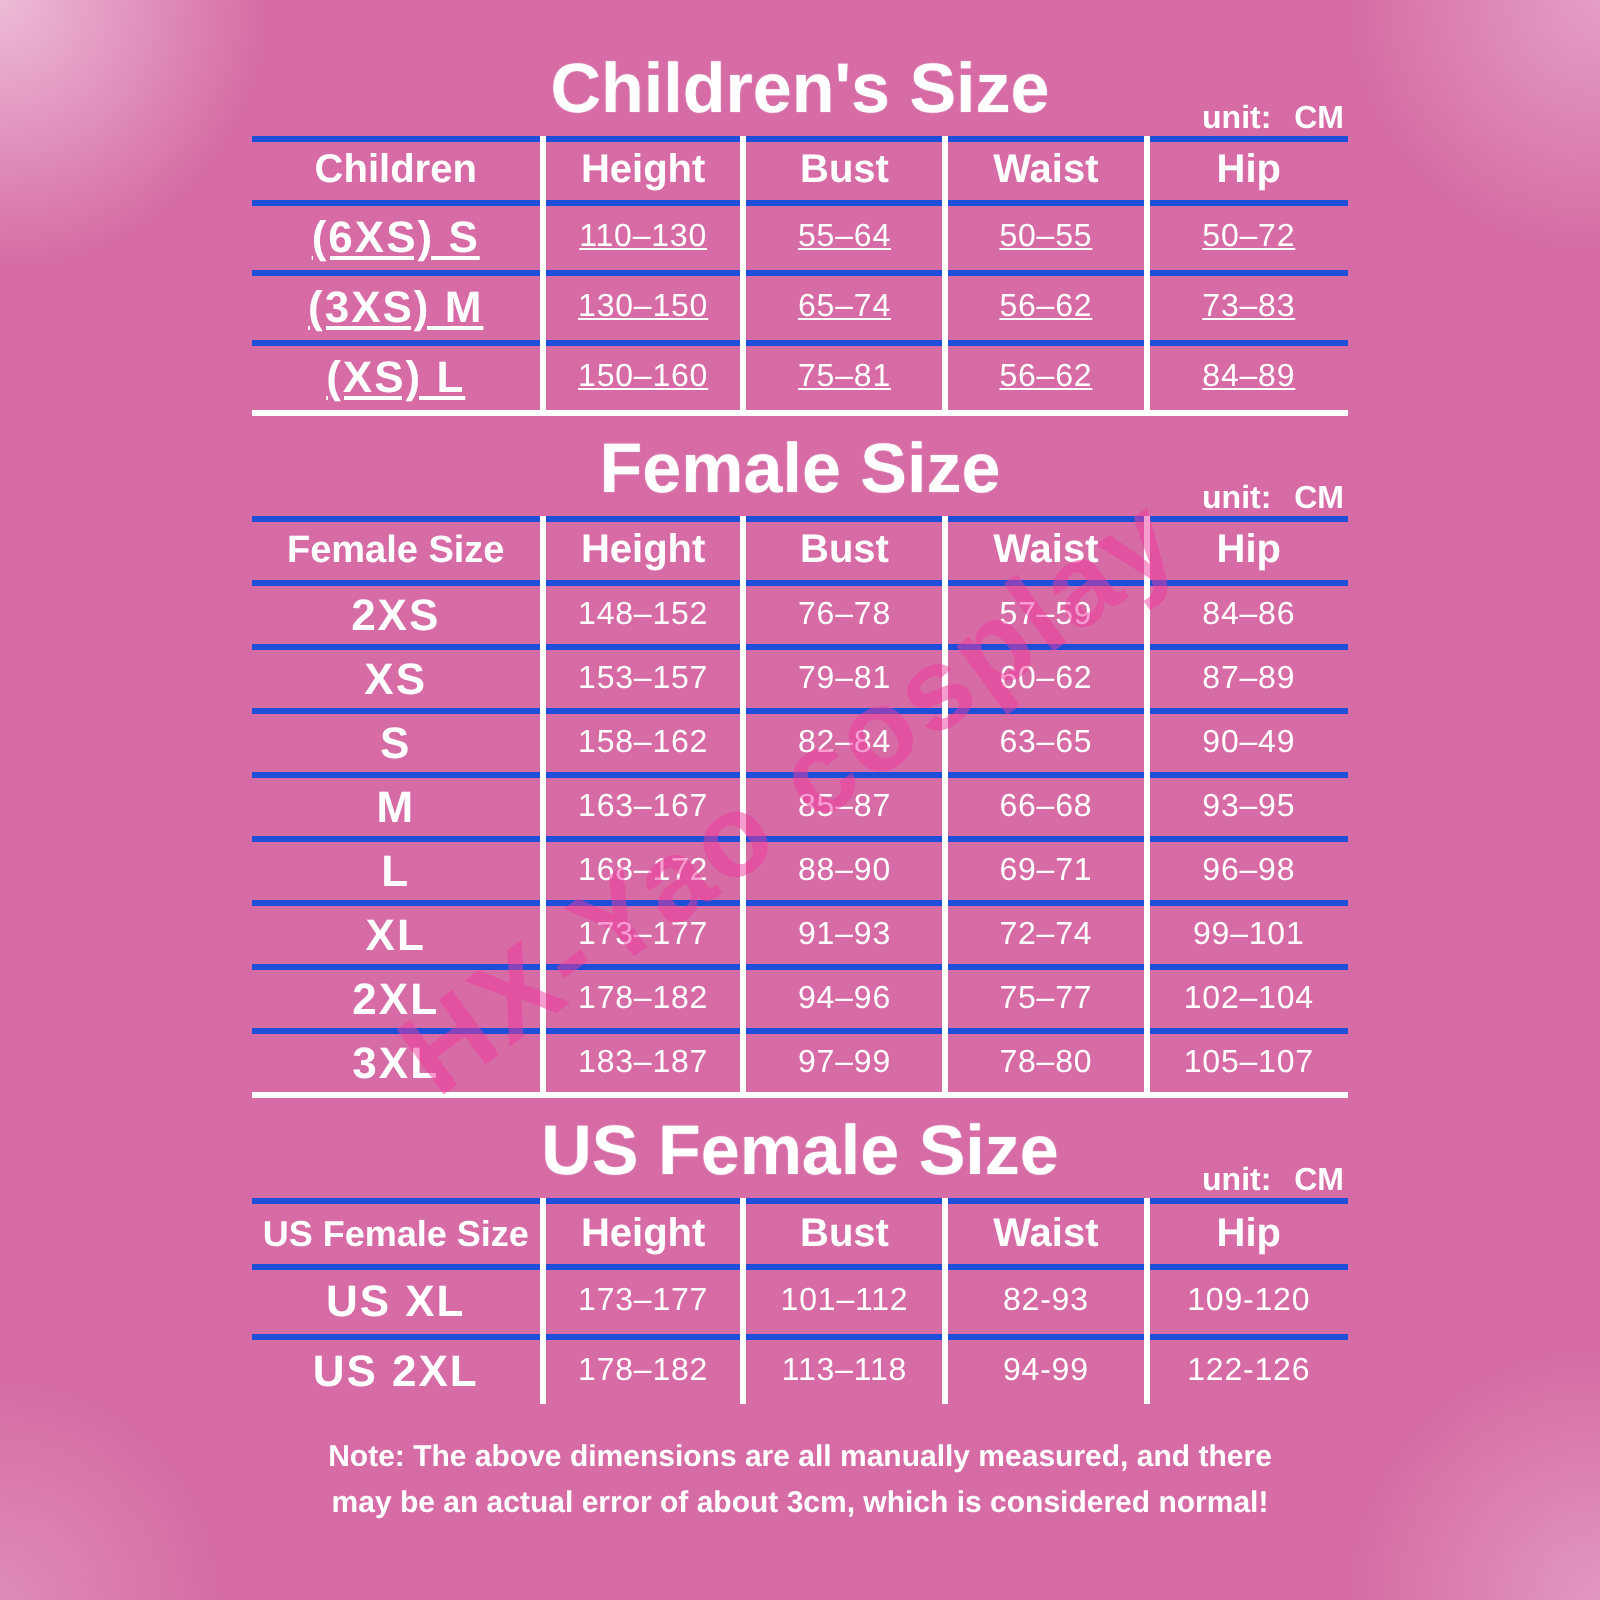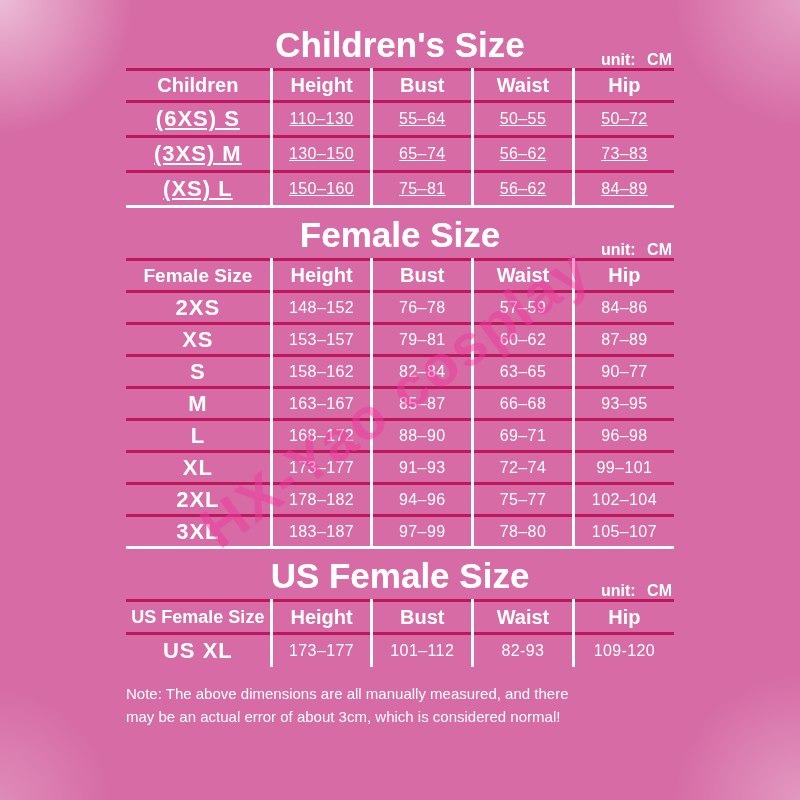--- a/index.html
+++ b/index.html
@@ -22,36 +22,36 @@
     letter-spacing:0px; text-shadow:0 0 1px rgba(255,255,255,.4);
   }
   .unit-label {
     position:absolute; right:2px; bottom:-1px;
     font-size:16px; font-weight:bold; word-spacing:7px;
   }
 
   table { width:100%; border-collapse:collapse; table-layout:fixed; }
   col.c-label { width:26.5%; }
   col.c-num   { width:18.375%; }
-  tr { border-top:3px solid #be185d; }
+  tr { border-top:3px solid #1d4ed8; }
   tr.last { border-bottom:3px solid #ffffff; }
   th + th, td + td { border-left:3px solid #ffffff; }
   th { font-size:20px; font-weight:bold; padding:0; }
   td { text-align:center; padding:0; }
   td.label { font-size:22px; font-weight:bold; letter-spacing:1px; }
   td.num   { font-size:16px; font-weight:normal; letter-spacing:.4px; }
 
   .t-children th { height:29px; }
   .t-children td { height:32px;text-decoration:underline; }
   .t-female   th { height:29px; }
   .t-female   td { height:29px; }
   .t-us       th { height:30px; }
   .t-us       td { height:32px; }
 
-  .note { margin-top:15px; font-weight:normal; font-size:15px; line-height:1.55; }
+  .note { margin-top:15px; text-align:center; font-weight:bold; font-size:15px; line-height:1.55; }
 
   .watermark {
     position:absolute; left:112px; top:356px; width:566px; height:84px;
     line-height:84px; text-align:center; white-space:nowrap;
     font-size:58px; font-weight:bold; letter-spacing:2px;
     color:rgba(240,58,158,.5);
     transform:rotate(-36deg);
     z-index:3; pointer-events:none;
   }
 </style>
@@ -138,21 +138,21 @@
       <td class="num">153–157</td>
       <td class="num">79–81</td>
       <td class="num">60–62</td>
       <td class="num">87–89</td>
     </tr>
     <tr>
       <td class="label">S</td>
       <td class="num">158–162</td>
       <td class="num">82–84</td>
       <td class="num">63–65</td>
-      <td class="num">90–77</td>
+      <td class="num">90–49</td>
     </tr>
     <tr>
       <td class="label">M</td>
       <td class="num">163–167</td>
       <td class="num">85–87</td>
       <td class="num">66–68</td>
       <td class="num">93–95</td>
     </tr>
     <tr>
       <td class="label">L</td>
@@ -205,20 +205,27 @@
       <th>Waist</th>
       <th>Hip</th>
     </tr>
     <tr>
       <td class="label">US XL</td>
       <td class="num">173–177</td>
       <td class="num">101–112</td>
       <td class="num">82-93</td>
       <td class="num">109-120</td>
     </tr>
+    <tr>
+      <td class="label">US 2XL</td>
+      <td class="num">178–182</td>
+      <td class="num">113–118</td>
+      <td class="num">94-99</td>
+      <td class="num">122-126</td>
+    </tr>
   </tbody>
     </table>
 
   <div class="note">
     <div>Note: The above dimensions are all manually measured, and there</div>
     <div>may be an actual error of about 3cm, which is considered normal!</div>
   </div>
 
 </div>
 

